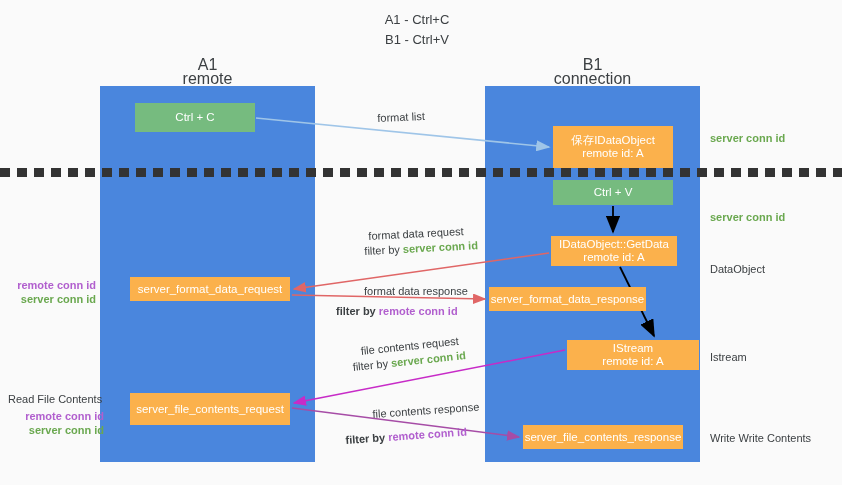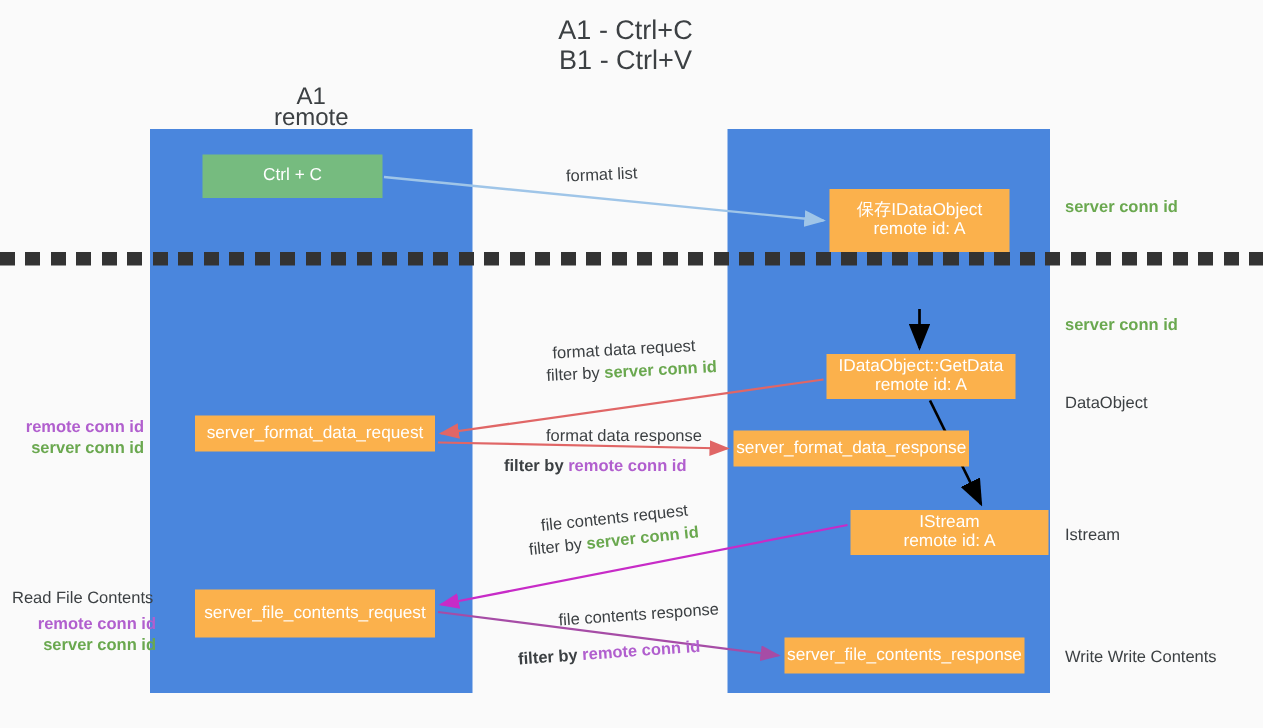--- a/index.html
+++ b/index.html
@@ -9,21 +9,21 @@
     font-family:"Liberation Sans","DejaVu Sans",sans-serif;
     position:relative;overflow:hidden;
     -webkit-font-smoothing:antialiased;
   }
   .stage{position:absolute;left:0;top:0;width:842px;height:485px;}
   .abs{position:absolute;}
 
   
   .title{
     left:0;top:10px;width:834px;text-align:center;
-    font-size:18px;color:#3c4043;line-height:20px;
+    font-size:13px;color:#3c4043;line-height:20px;
     white-space:pre-line;
   }
 
   
   .colhead{
     text-align:center;font-size:16px;color:#3c4043;line-height:14px;
     white-space:pre-line;
   }
 
   
@@ -94,20 +94,22 @@
 </head>
 <body>
 
 <div class="stage">
 
   <div class="abs title">A1 - Ctrl+C
 B1 - Ctrl+V</div>
 
   <div class="abs colhead" style="left:100px;top:58px;width:215px;">A1
 remote</div>
+  <div class="abs colhead" style="left:485px;top:58px;width:215px;">B1
+connection</div>
 
   <div class="abs panel" id="panel-a1"></div>
   <div class="abs panel" id="panel-b1"></div>
 
   <svg class="overlay">
     <defs>
       <marker id="ah-blue" markerWidth="9" markerHeight="7" refX="8" refY="3.5" orient="auto">
         <path d="M0,0 L9,3.5 L0,7 z" fill="#9fc5e8"></path>
       </marker>
       <marker id="ah-red" markerWidth="9" markerHeight="7" refX="8" refY="3.5" orient="auto">
@@ -137,20 +139,21 @@
     <line x1="565" y1="350" x2="294" y2="403" stroke="#c72bc7" stroke-width="1.5" marker-end="url(#ah-magenta)"></line>
 
     <line x1="292" y1="408" x2="519" y2="437" stroke="#a64ca6" stroke-width="1.5" marker-end="url(#ah-purple)"></line>
   </svg>
 
   <div class="abs node green" id="node-ctrl-c">Ctrl + C</div>
 
   <div class="abs node orange" id="node-idataobject">保存IDataObject
 remote id: A</div>
 
+  <div class="abs node green" id="node-ctrl-v">Ctrl + V</div>
 
   <div class="abs node orange" id="node-getdata">IDataObject::GetData
 remote id: A</div>
 
   <div class="abs node orange" id="node-istream">IStream
 remote id: A</div>
 
   <div class="abs node orange" id="node-fmt-req">server_format_data_request</div>
 
   <div class="abs node orange" id="node-fmt-resp">server_format_data_response</div>

